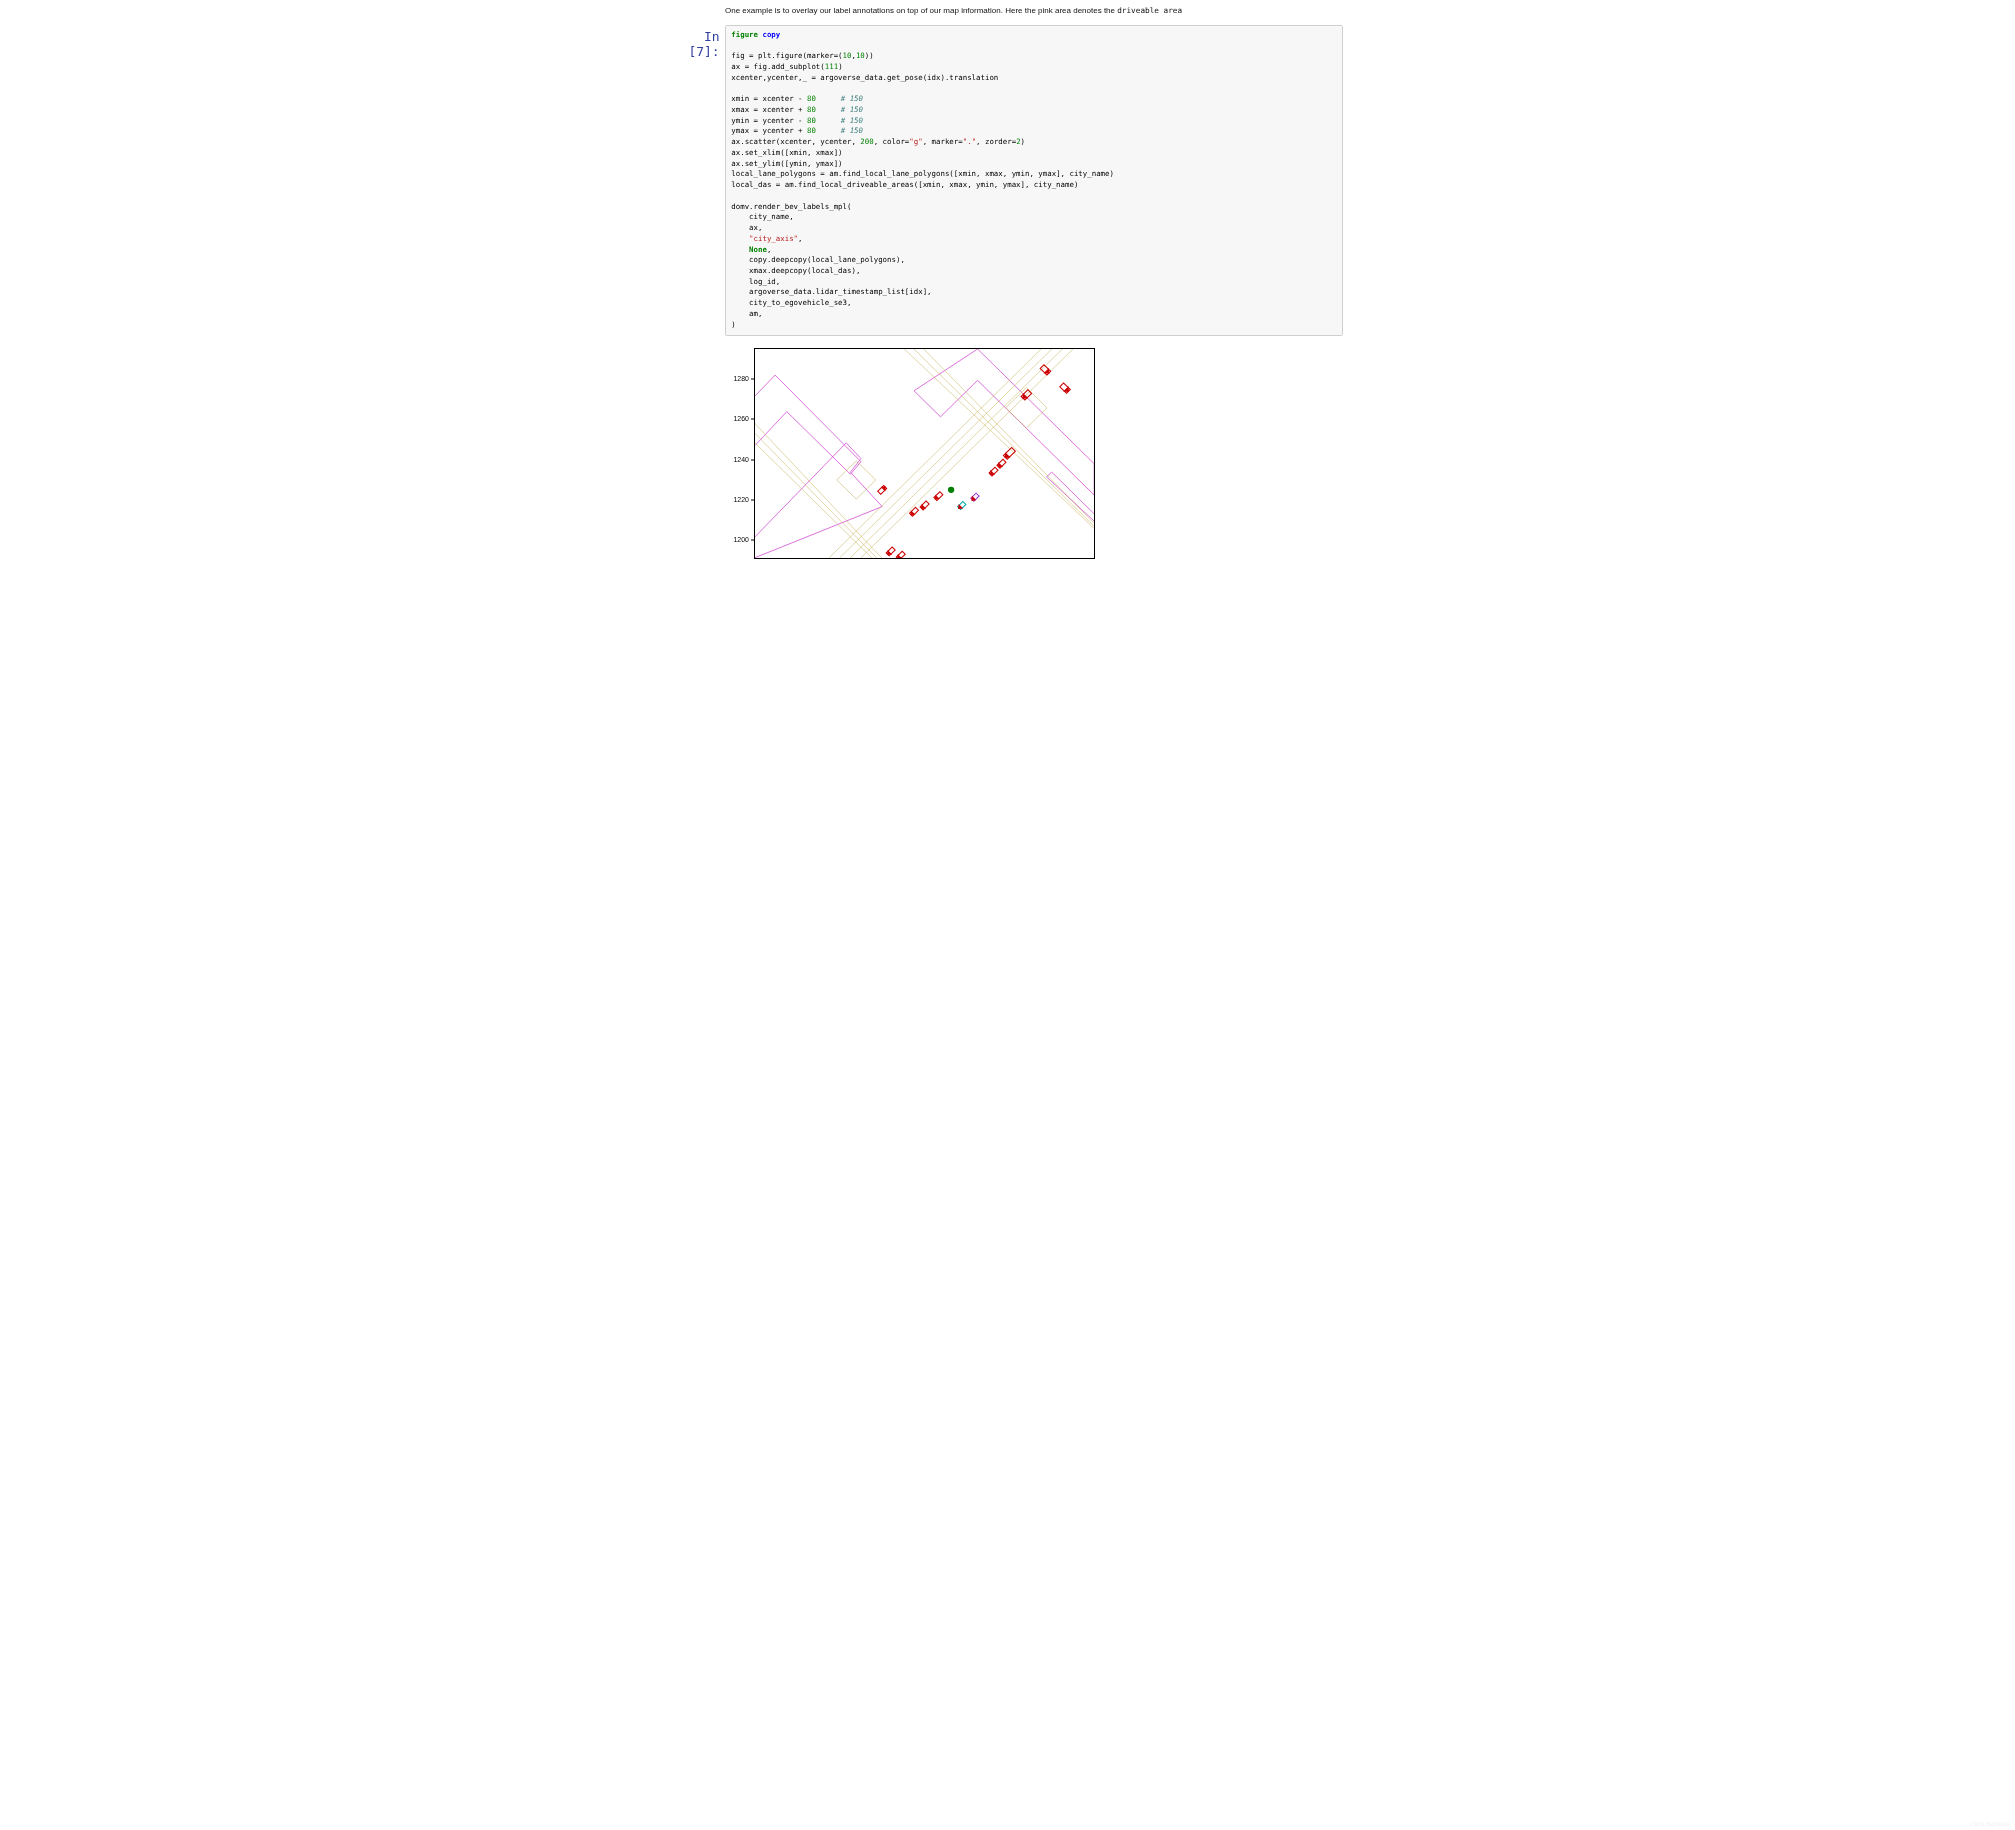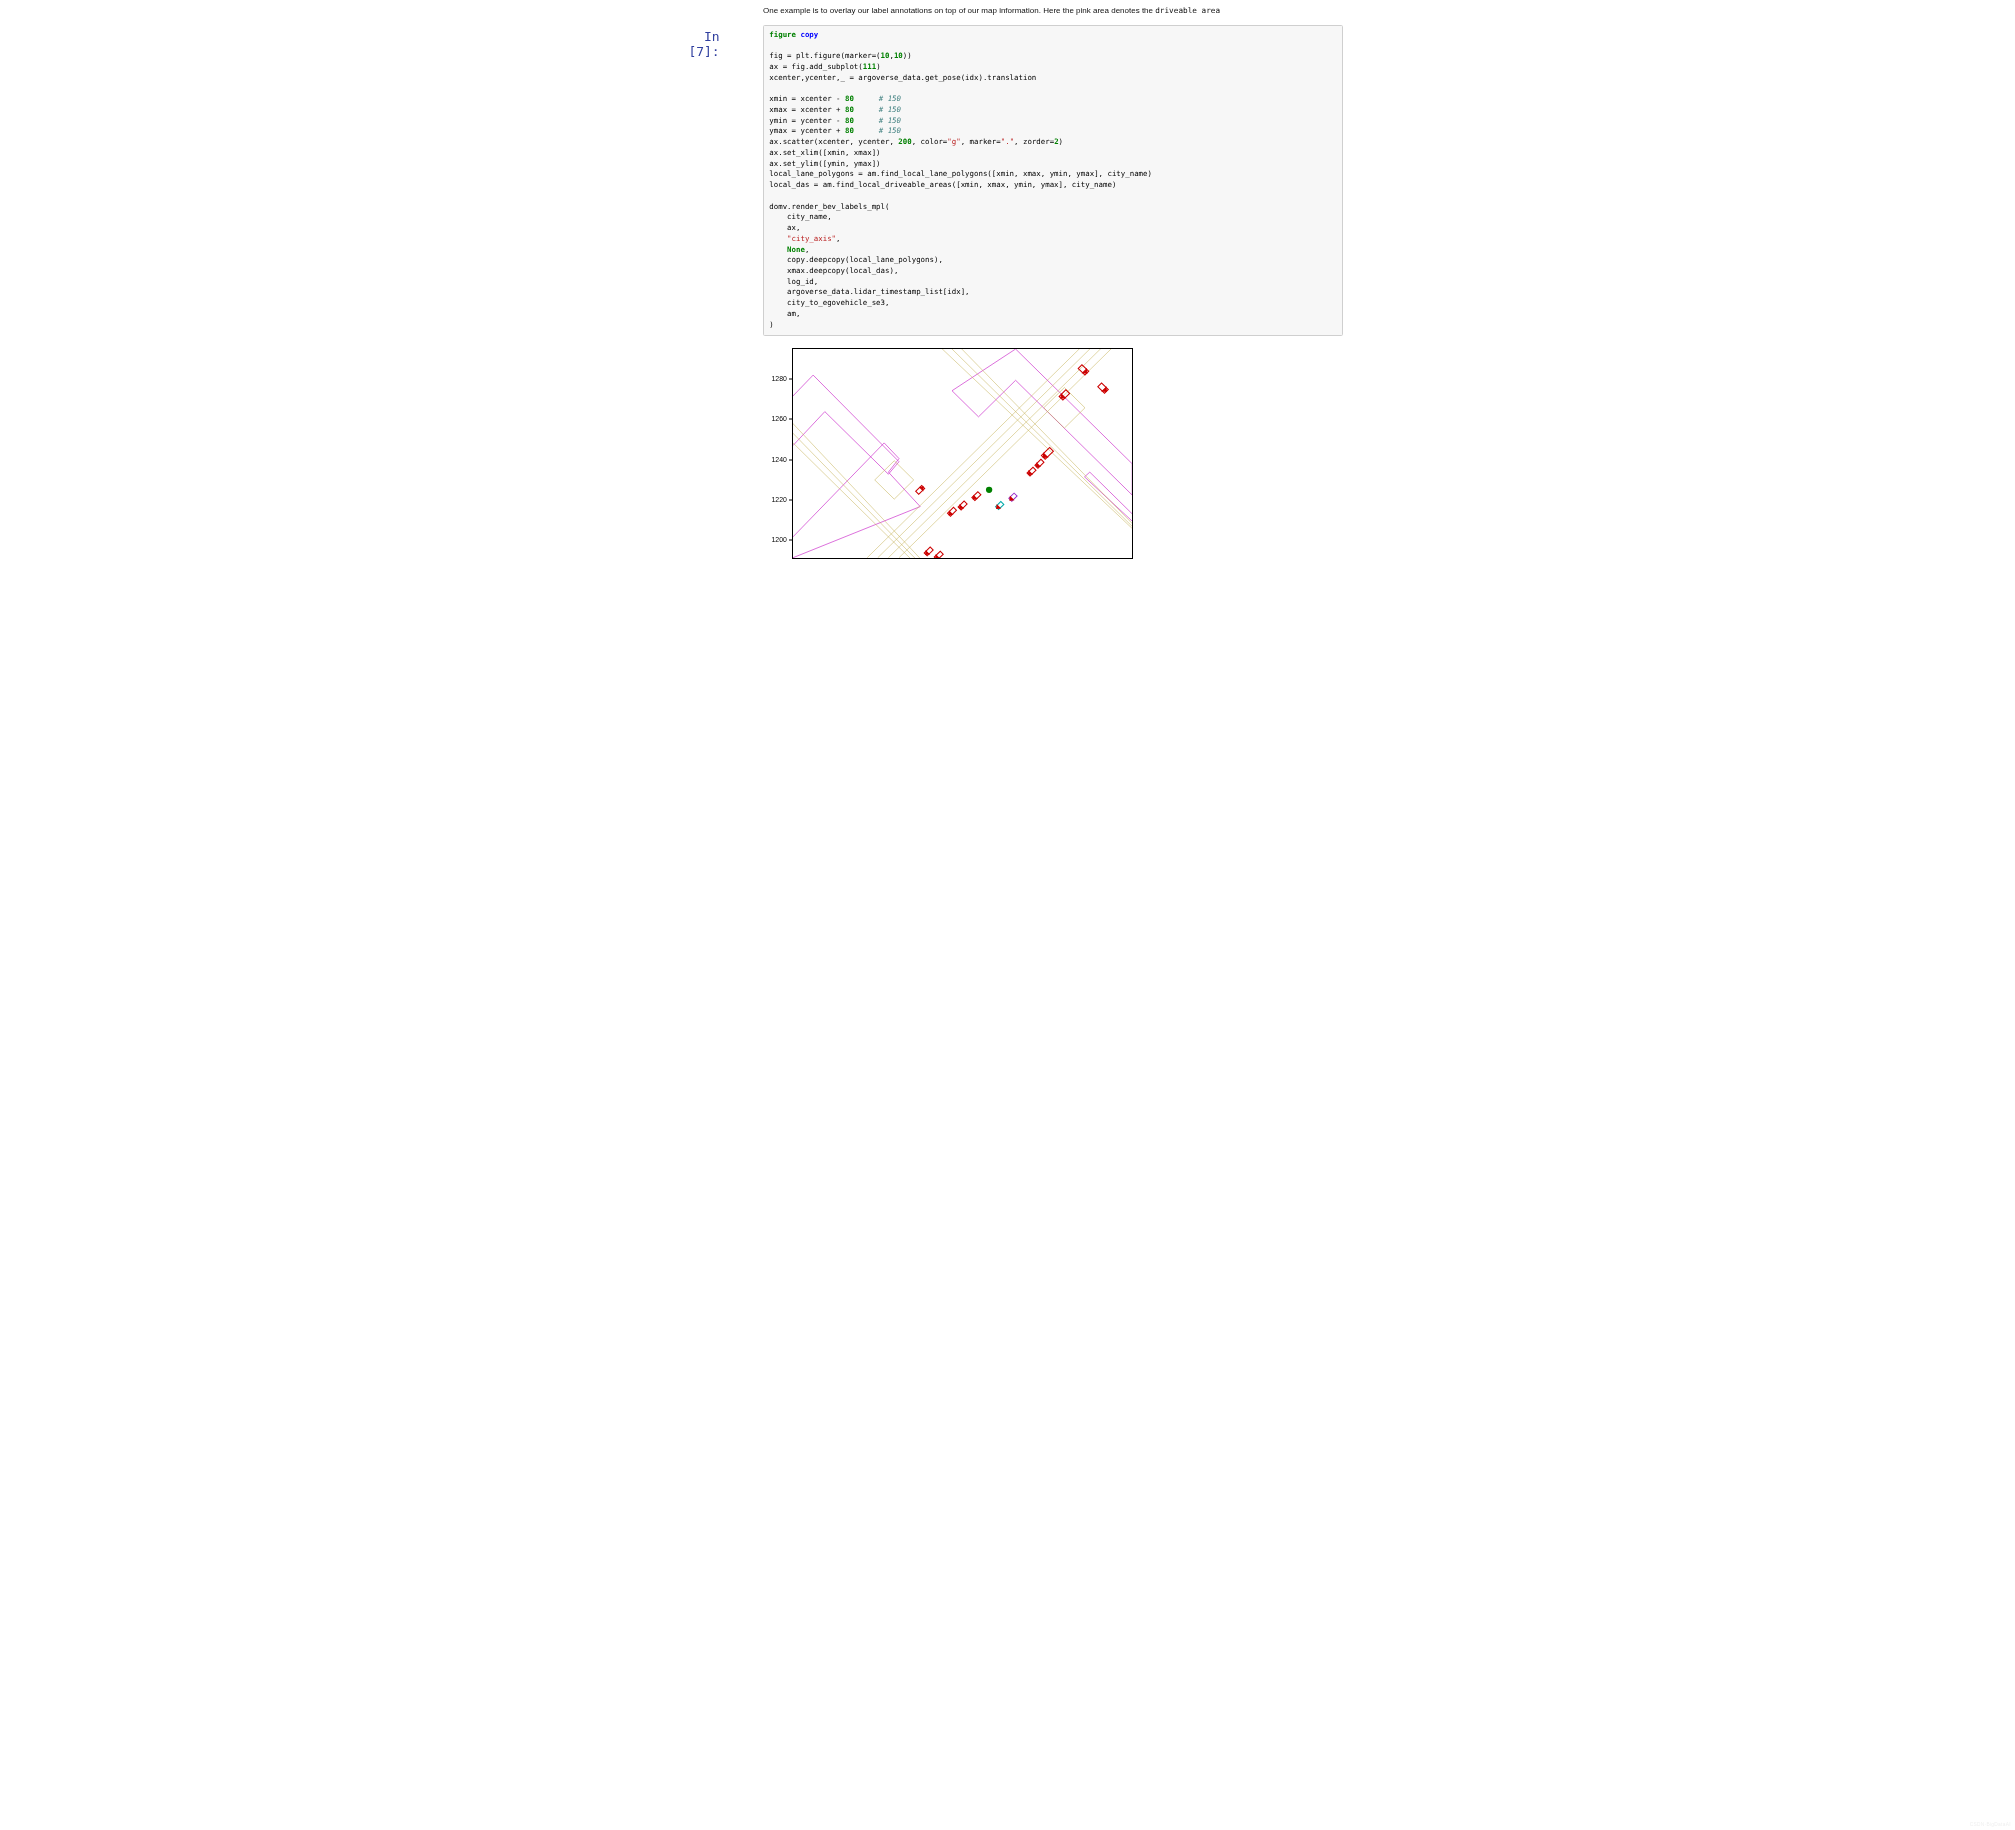--- a/index.html
+++ b/index.html
@@ -12,21 +12,20 @@
   }
   .notebook {
     max-width: 671px;
     margin: 0 auto;
     padding: 0 0 5.3px 0;
   }
   .cell {
     display: flex;
     align-items: flex-start;
     padding: 2.1px 0 2.1px 0;
-    gap: 38px;
   }
   .cell .prompt {
     width: 53px;
     flex: 0 0 53px;
     text-align: right;
     padding: 4.2px 5.3px 0 0;
     font-family: Menlo, Monaco, "DejaVu Sans Mono", Consolas, monospace;
     font-size: 13px;
     color: #303F9F;
     box-sizing: border-box;
@@ -55,21 +54,21 @@
     font-size: 7.4px;
     line-height: 1.45;
     white-space: pre;
     overflow-x: auto;
     color: #000;
   }
   .code-input .kw  { color: #008000; font-weight: bold; }    
   .code-input .nn  { color: #0000FF; font-weight: bold; }    
   .code-input .str { color: #BA2121; }                       
   .code-input .cmt { color: #408080; font-style: italic; padding-left: 16px; }   
-  .code-input .num { color: #008000; font-weight: bold; }
+  .code-input .num { color: #008000; }
   .code-input .kc  { color: #008000; font-weight: bold; margin-top: 36px; }    
 
   .output-area {
     padding: 3.2px 0 10.6px 0;
   }
   .plot-figure {
     width: 375px;
     height: 232px;
     position: relative;
     background: #ffffff;

